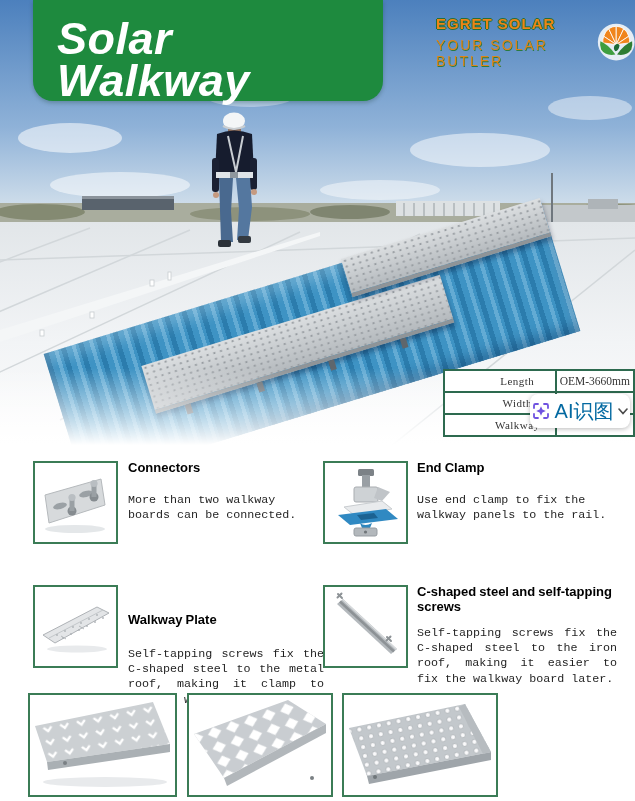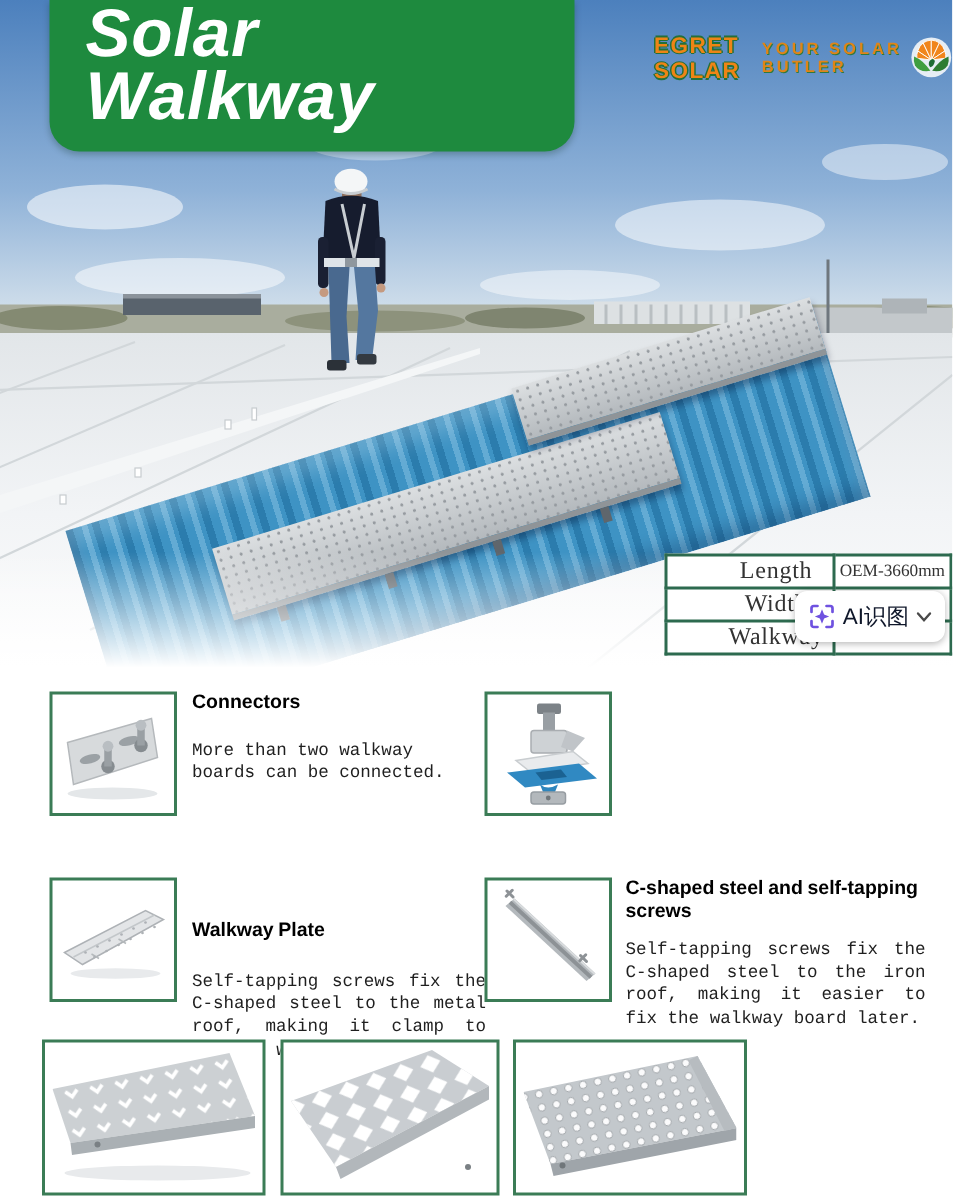--- a/index.html
+++ b/index.html
@@ -19,40 +19,40 @@
   .plank1{left:90px;top:40px;width:312px;height:46px;}
   .plank2{left:312px;top:-4px;width:208px;height:36px;}
   .foot{position:absolute;width:6px;height:10px;background:#5f666c;top:90px;}
   .fade{position:absolute;left:0;top:368px;width:635px;height:94px;
         background:linear-gradient(rgba(255,255,255,0),#ffffff 82%);}
   
   .banner{position:absolute;left:33px;top:0;width:350px;height:101px;background:#1e8a3e;
           border-radius:0 0 20px 20px;color:#fff;box-shadow:0 2px 4px rgba(0,40,20,.25);}
   .banner .t{display:block;font-style:italic;font-weight:bold;font-size:45px;line-height:42px;
              padding-left:24px;letter-spacing:.5px;}
-  .banner .t1{padding-top:1px;font-style:italic;}
+  .banner .t1{padding-top:18px;font-style:italic;}
   
   .logo{position:absolute;left:436px;top:15px;display:flex;align-items:center;}
-  .logo-text{display:flex;flex-direction:row;margin-right:6px;}
+  .logo-text{display:flex;flex-direction:column;margin-right:6px;}
   .logo-name{font-size:15px;font-weight:bold;letter-spacing:1px;color:#ef8415;
      text-shadow:1px 0 0 #23703a,-1px 0 0 #23703a,0 1px 0 #23703a,0 -1px 0 #23703a;}
-  .logo-tag{font-size:11px;font-weight:bold;letter-spacing:2px;color:#e08418;margin-top:5px;
+  .logo-tag{font-size:14px;font-weight:normal;letter-spacing:2px;color:#e08418;margin-top:5px;
      text-shadow:.6px .6px 0 #2c7a3f;}
   
   .spec{position:absolute;left:443px;top:369px;border-collapse:collapse;background:#fff;
         font-family:"Liberation Serif",serif;color:#333;}
   .spec td{border:2px solid #2d6a4f;height:18px;background:#fff;text-align:center;}
-  .spec td.lab{width:73px;font-size:16px;letter-spacing:.5px;padding-left:36px;}
+  .spec td.lab{width:73px;font-size:11px;letter-spacing:.5px;padding-left:36px;}
   .spec td.val{width:72px;font-size:11.5px;}
   .spec tr.left-val td.val{text-align:left;padding-left:4px;}
   
   .ai-btn{position:absolute;left:530px;top:394px;width:100px;height:34px;background:#fff;
      border-radius:8px;box-shadow:0 1px 5px rgba(0,0,0,.28);display:flex;align-items:center;
      justify-content:center;gap:5px;cursor:pointer;z-index:9;}
-  .ai-btn .lbl{font-size:15px;color:#0f172a;}
+  .ai-btn .lbl{font-size:20px;color:#0369a1;}
   
   .icon-box{position:absolute;width:81px;height:79px;border:2px solid #3b7c56;background:#fff;
             display:flex;align-items:center;justify-content:center;}
   .f-text{position:absolute;}
   .f-title{font-size:13px;font-weight:bold;color:#000000;line-height:15px;word-spacing:-.5px;}
   .f-body{font-family:Liberation Mono, monospace;font-size:11.7px;color:#1f1f1f;line-height:1.3;}
   .just{text-align:justify;}
   
   .g-box{position:absolute;border:2px solid #3b7c56;background:#fff;padding:5px;}
 </style>
@@ -253,20 +253,24 @@
       <rect x="25" y="20" width="24" height="15" rx="2" fill="#ced2d5" stroke="#a9adb1" stroke-width="1"></rect>
       <polygon points="49,20 61,25 53,34 45,31" fill="#c0c4c8"></polygon>
       <polygon points="15,40 53,34 63,42 25,48" fill="#e9ebed" stroke="#c9cdd0" stroke-width="1"></polygon>
       <polygon points="9,48 57,42 69,52 21,58" fill="#3089c2"></polygon>
       <polygon points="28,48 45,46 49,51 32,53" fill="#1b6292"></polygon>
       <path d="M31,56 q5,4 12,0 l-2,5 q-4,3 -8,0 Z" fill="#2f86bd"></path>
       <rect x="25" y="61" width="23" height="8" rx="2" fill="#b3b8bc" stroke="#979da2" stroke-width="1"></rect>
       <circle cx="36.5" cy="65" r="1.6" fill="#70767a"></circle>
     </svg>
   </div>
+  <div class="f-text" style="left:417px;top:460px;width:200px">
+    <div class="f-title">End Clamp</div>
+    <div class="f-body" style="margin-top:18px">Use end clamp to fix the walkway panels to the rail.</div>
+  </div>
 
   <div class="icon-box" style="left:33px;top:585px">
     <svg width="73" height="71" viewBox="0 0 73 71">
       <ellipse cx="38" cy="58" rx="30" ry="3.5" fill="#e8eaec"></ellipse>
       <polygon points="4,44 58,16 70,22 16,52" fill="#e3e5e7" stroke="#aeb2b6" stroke-width="1"></polygon>
       <line x1="10" y1="47" x2="64" y2="19" stroke="#c3c7ca" stroke-width="1"></line>
       <line x1="22" y1="45" x2="27" y2="48" stroke="#b5b9bc" stroke-width="1"></line>
       <line x1="40" y1="35" x2="45" y2="38" stroke="#b5b9bc" stroke-width="1"></line>
       <g fill="#aeb2b6">
         <circle cx="18" cy="44" r=".9"></circle>

